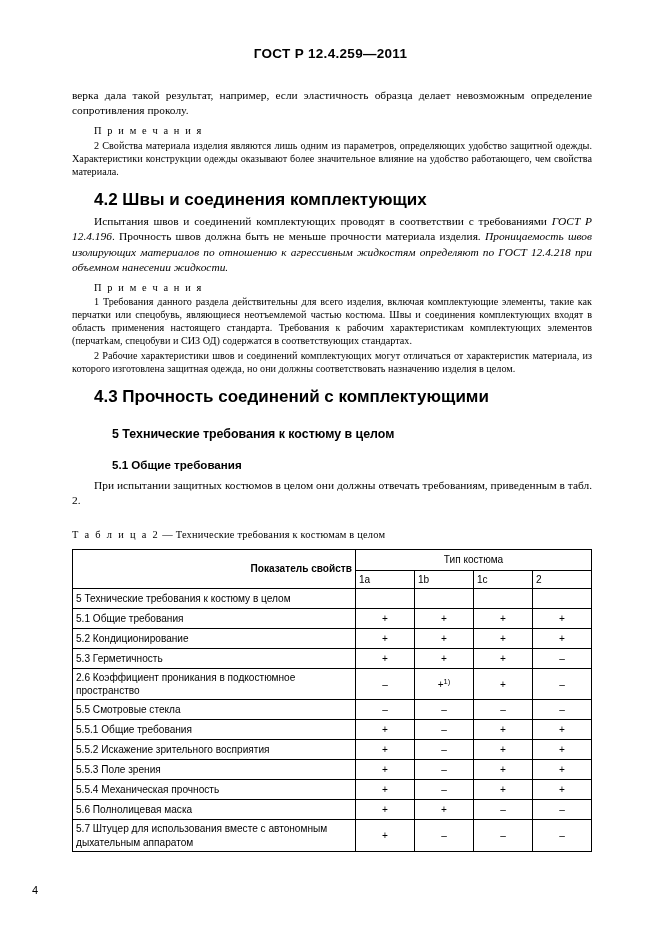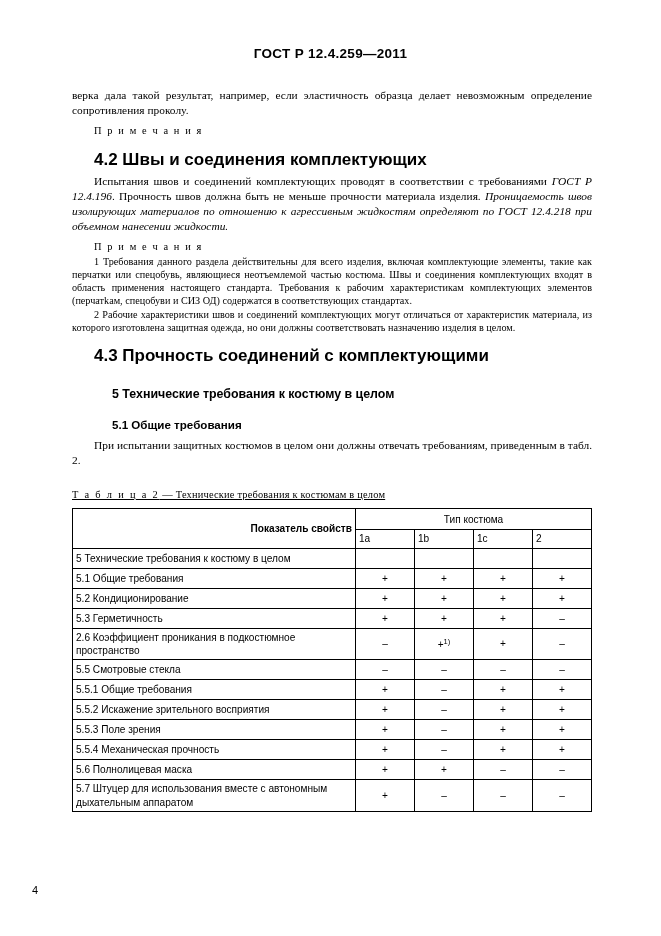--- a/index.html
+++ b/index.html
@@ -87,21 +87,20 @@
   .body-block {
     margin-top: 3px;
   }
   i, .it {
     font-style: italic;
   }
   .tbl-caption {
     font-size: 10.4px;
     margin-top: 20px;
     letter-spacing: 0.2px;
-    text-decoration: underline;
   }
   .tbl-caption .sp {
     letter-spacing: 1.8px;
   }
   table.main {
     border-collapse: collapse;
     width: 520px;
     margin-top: 7px;
     font-size: 10.1px;
     font-family: "Liberation Sans", sans-serif;
@@ -150,20 +149,21 @@
 
 <div class="page">
 
   <div class="header">ГОСТ Р 12.4.259—2011</div>
 
   <div class="content">
 
     <p>верка дала такой результат, например, если эластичность образца делает невозможным определение сопротивления проколу.</p>
 
     <p class="note-head">П р и м е ч а н и я</p>
+    <p class="note note-ind">2  Свойства материала изделия являются лишь одним из параметров, определяющих удобство защитной одежды. Характеристики конструкции одежды оказывают более значительное влияние на удобство работающего, чем свойства материала.</p>
 
     <p class="sec-head">4.2  Швы и соединения комплектующих</p>
     <p class="ind body-block"><span>Испытания  швов  и  соединений  комплектующих  проводят  в  соответствии  с  требованиями </span><i>ГОСТ Р 12.4.196</i><span>. Прочность швов должна быть не меньше прочности материала изделия. </span><i>Проницае­мость швов изолирующих материалов по отношению к агрессивным жидкостям определяют по ГОСТ 12.4.218 при объемном нанесении жидкости.</i></p>
 
     <p class="note-head">П р и м е ч а н и я</p>
     <p class="note note-ind">1  Требования данного раздела действительны для всего изделия, включая комплектующие элементы, такие как перчатки или спецобувь, являющиеся неотъемлемой частью костюма. Швы и соединения комплектующих вхо­дят в область применения настоящего стандарта. Требования к рабочим характеристикам комплектующих элемен­тов (перчатkам, спецобуви и СИЗ ОД) содержатся в соответствующих стандартах.</p>
     <p class="note note-ind">2  Рабочие характеристики швов и соединений комплектующих могут отличаться от характеристик материа­ла, из которого изготовлена защитная одежда, но они должны соответствовать назначению изделия в целом.</p>
 
     <p class="sec-head">4.3  Прочность соединений с комплектующими</p>
 

